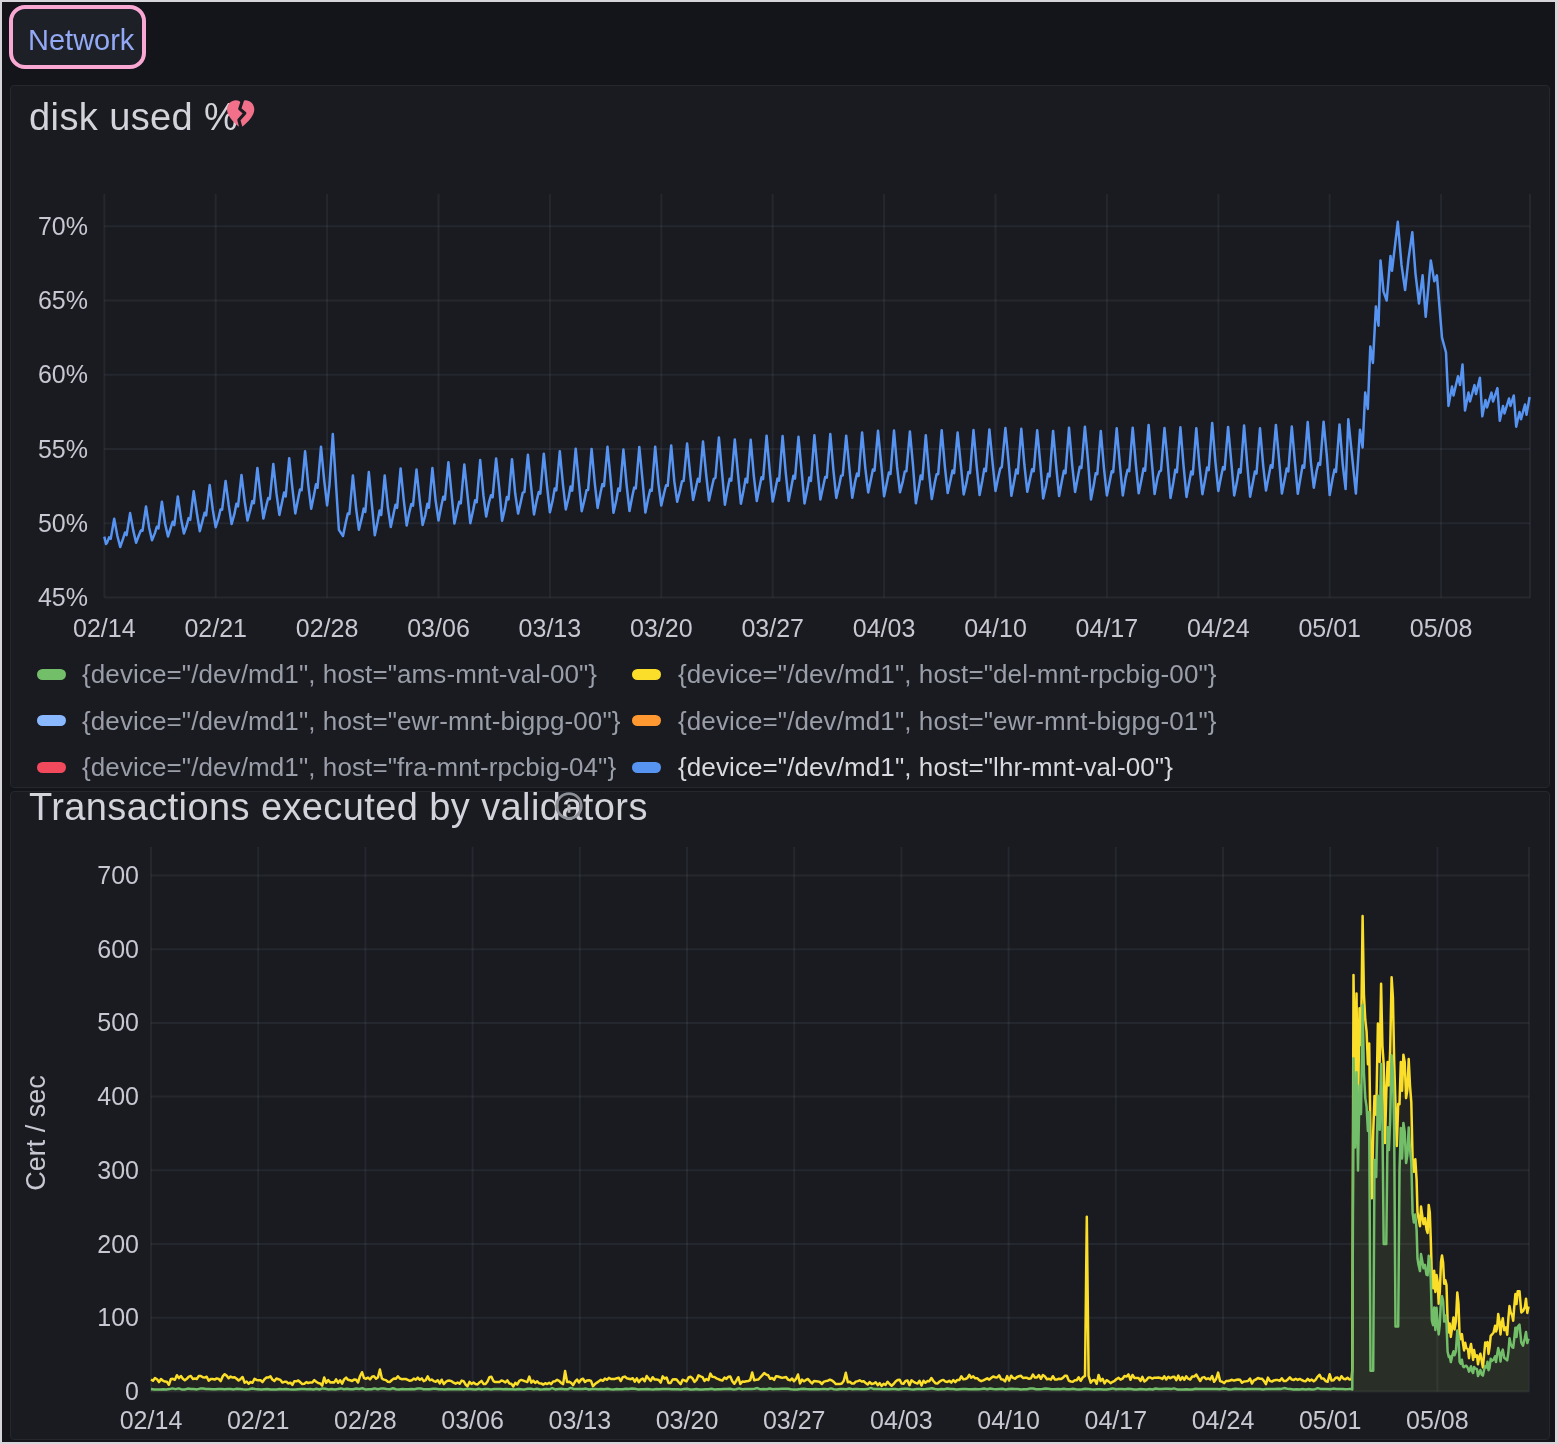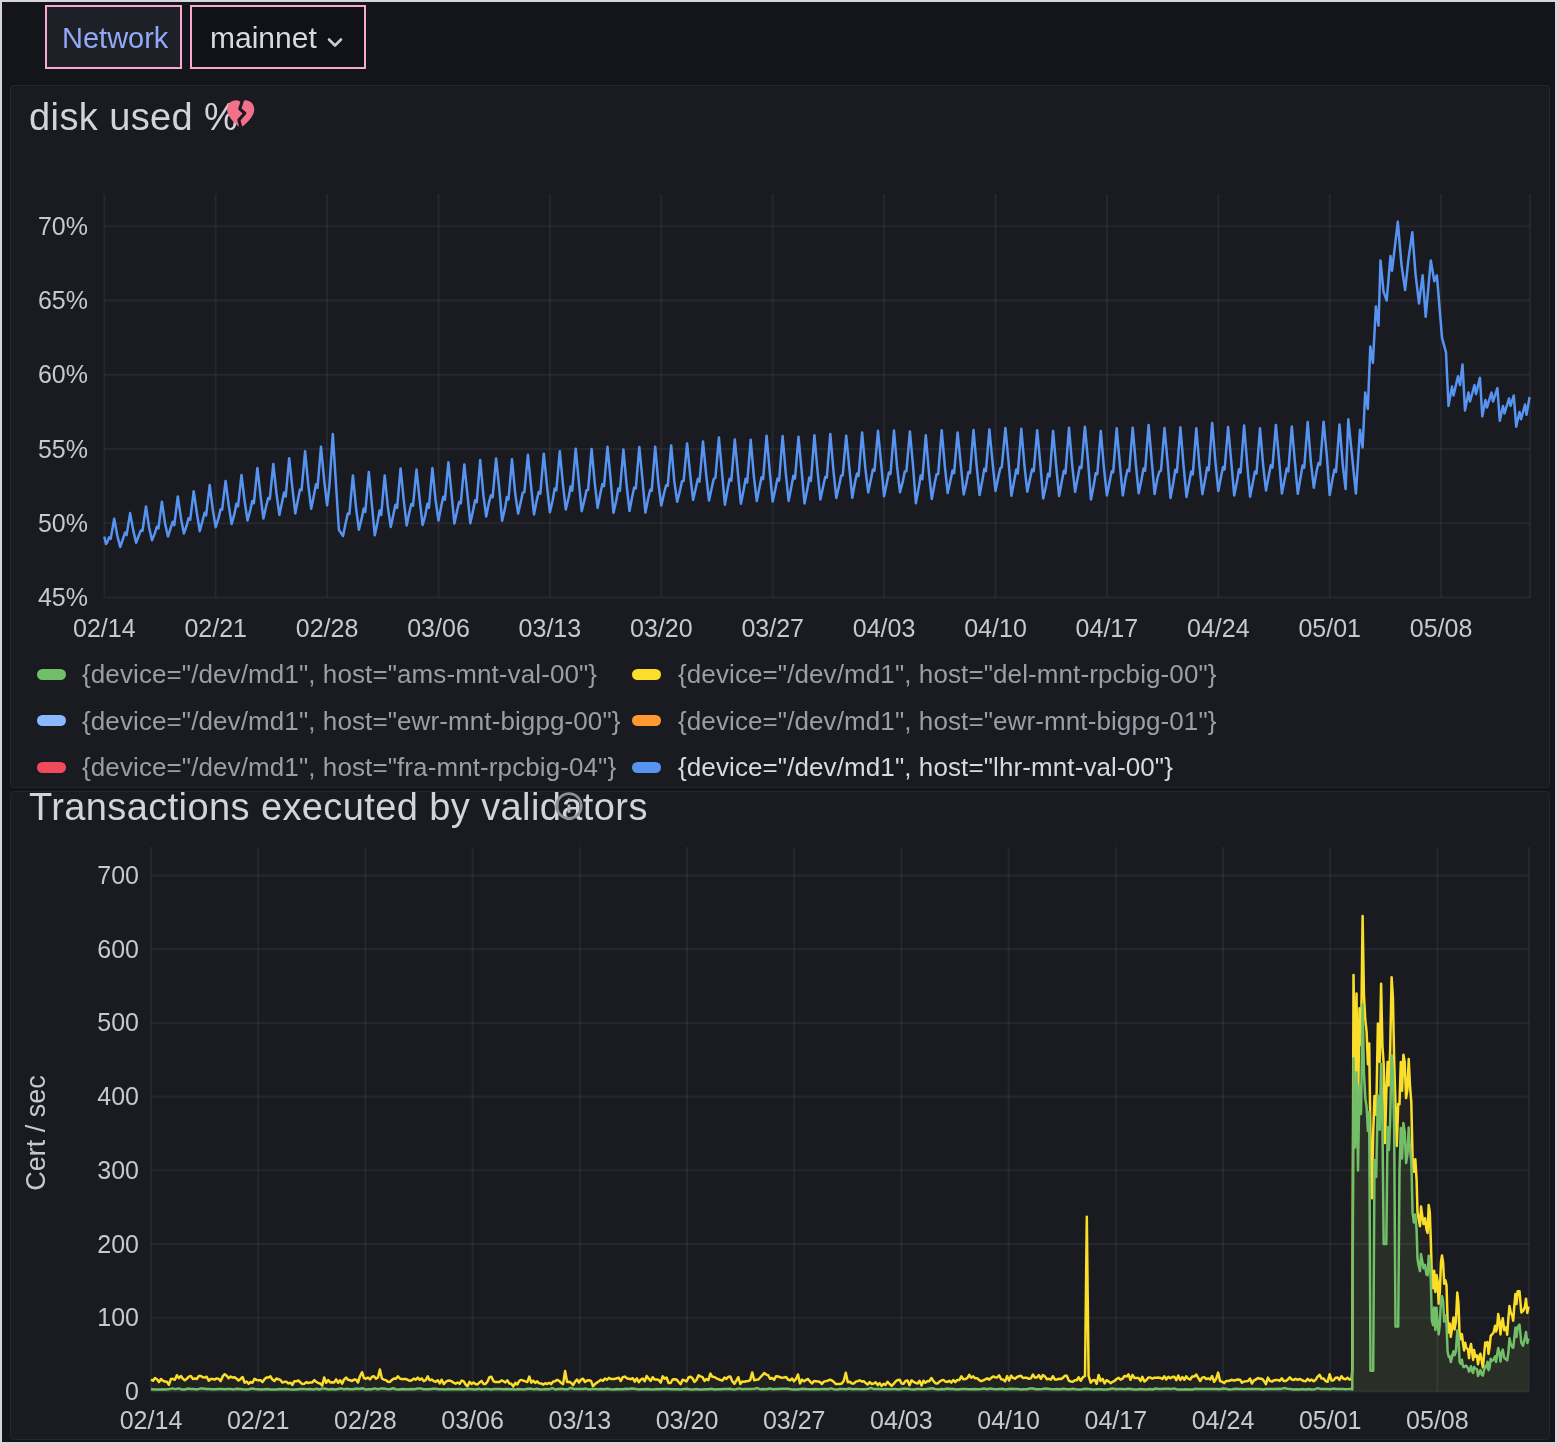--- a/index.html
+++ b/index.html
@@ -1,41 +1,35 @@
 <!DOCTYPE html>
 <html><head><meta charset="utf-8">
 <style>
 * { margin:0; padding:0; box-sizing:border-box; }
 html,body { width:1558px; height:1444px; background:#d6d6da; font-family:"Liberation Sans",sans-serif; overflow:hidden; }
 #app { position:absolute; left:2px; top:2px; width:1553px; height:1440px; background:#14151a; will-change:transform; }
-.vbox { position:absolute; border:2px solid #f9a8d4; border-radius:0;margin-left:36px; }
+.vbox { position:absolute; border:4px solid #f9a8d4; border-radius:16px; }
 #vlabel { left:7px; top:3px; width:137px; height:64px; background:#1d2027; }
 #vlabel span { position:absolute; left:15px; top:15px; font-size:29px; color:#93a9f5; }
 #vvalue { left:152px; top:3px; width:176px; height:64px; background:#111218; }
 #vvalue span { position:absolute; left:18px; top:14px; font-size:30px; color:#d9dae0; }
 .panel { position:absolute; left:8px; width:1540px; background:#191b21; border:1px solid #25272e; border-radius:4px; }
 #p1 { top:83px; height:703px; }
 #p2 { top:789px; height:649px; }
 .ptitle { position:absolute; font-size:38px; color:#d3d4db; letter-spacing:0.4px; }
 svg { position:absolute; left:0; top:0; }
 .lrow { position:absolute; height:34px; }
 .lmark { position:absolute; top:11.5px; width:29px; height:11px; border-radius:5.5px; }
 .ltext { position:absolute; top:0; line-height:34px; font-size:26px; letter-spacing:0.1px; white-space:pre; }
 </style></head>
 <body>
 <div id="app">
   <div class="vbox" id="vlabel">
       <span>Network</span>
     </div>
-  <div class="vbox" id="vvalue">
-      <span>mainnet</span>
-    <svg width="16" height="12" style="left:135px;top:30px;" viewBox="0 0 16 12">
-      <polyline points="2,2.5 8,8.5 14,2.5" fill="none" stroke="#c9cad1" stroke-width="2.6" stroke-linecap="round" stroke-linejoin="round"></polyline>
-    </svg>
-  </div>
   <div class="panel" id="p1"></div>
   <div class="panel" id="p2"></div>
   <div class="ptitle" style="left:27px;top:98px;line-height:34px;">disk used %</div>
   <div class="ptitle" style="left:27px;top:788px;line-height:34px;">Transactions executed by validators</div>
   <svg width="1553" height="1440" viewBox="0 0 1553 1440" font-family="Liberation Sans,sans-serif">
     <g transform="translate(-2,-2)">
 <line x1="104.3" y1="597.5" x2="1530" y2="597.5" stroke="rgba(204,204,220,0.07)" stroke-width="2"></line>
 <line x1="104.3" y1="523.2" x2="1530" y2="523.2" stroke="rgba(204,204,220,0.07)" stroke-width="2"></line>
 <line x1="104.3" y1="449.0" x2="1530" y2="449.0" stroke="rgba(204,204,220,0.07)" stroke-width="2"></line>
 <line x1="104.3" y1="374.8" x2="1530" y2="374.8" stroke="rgba(204,204,220,0.07)" stroke-width="2"></line>

